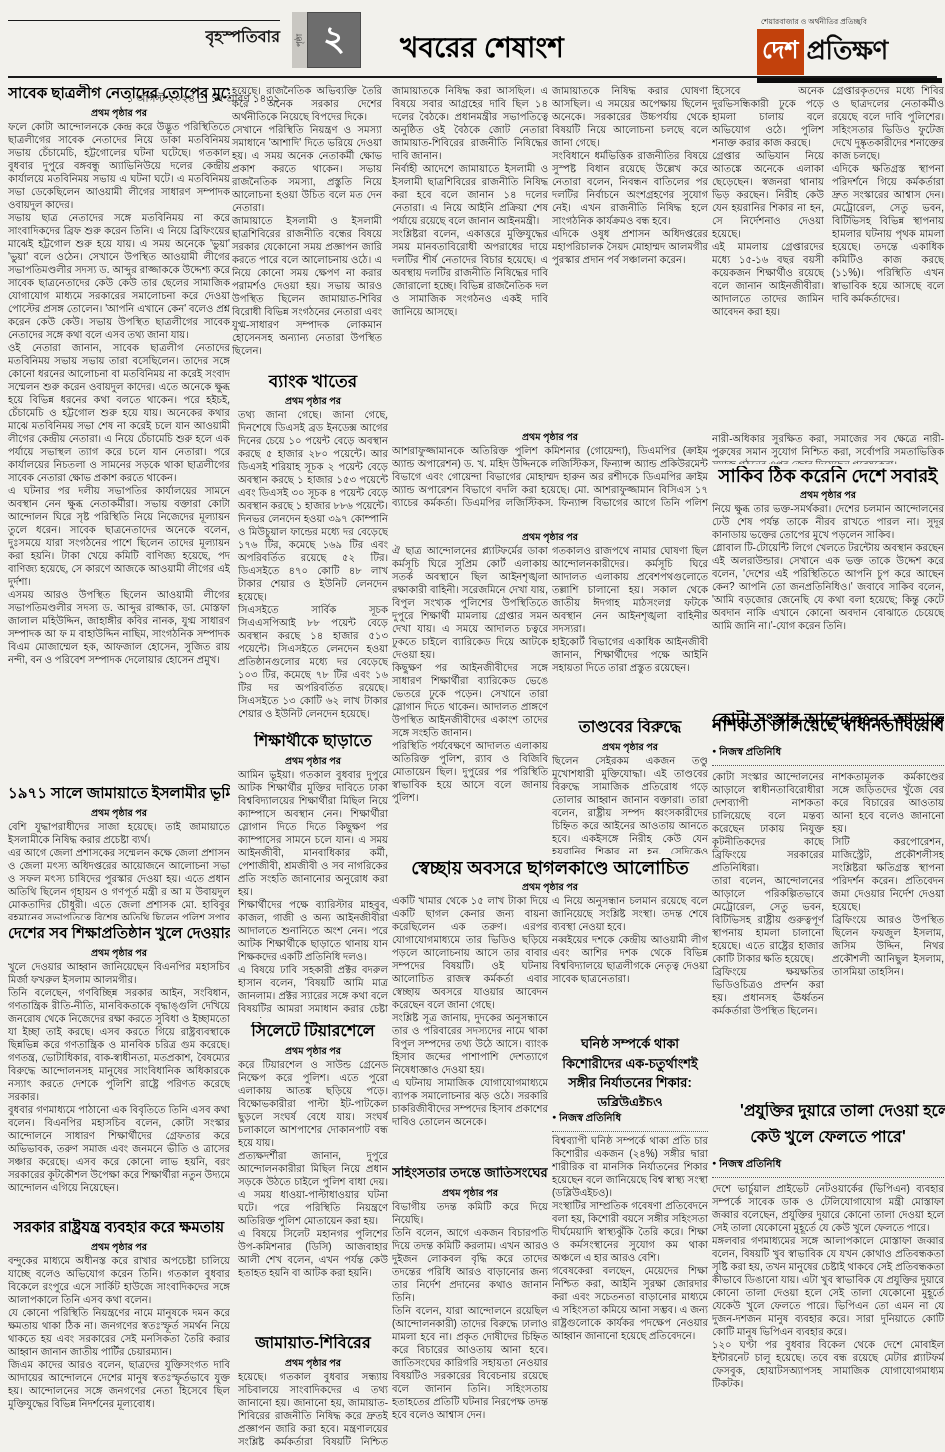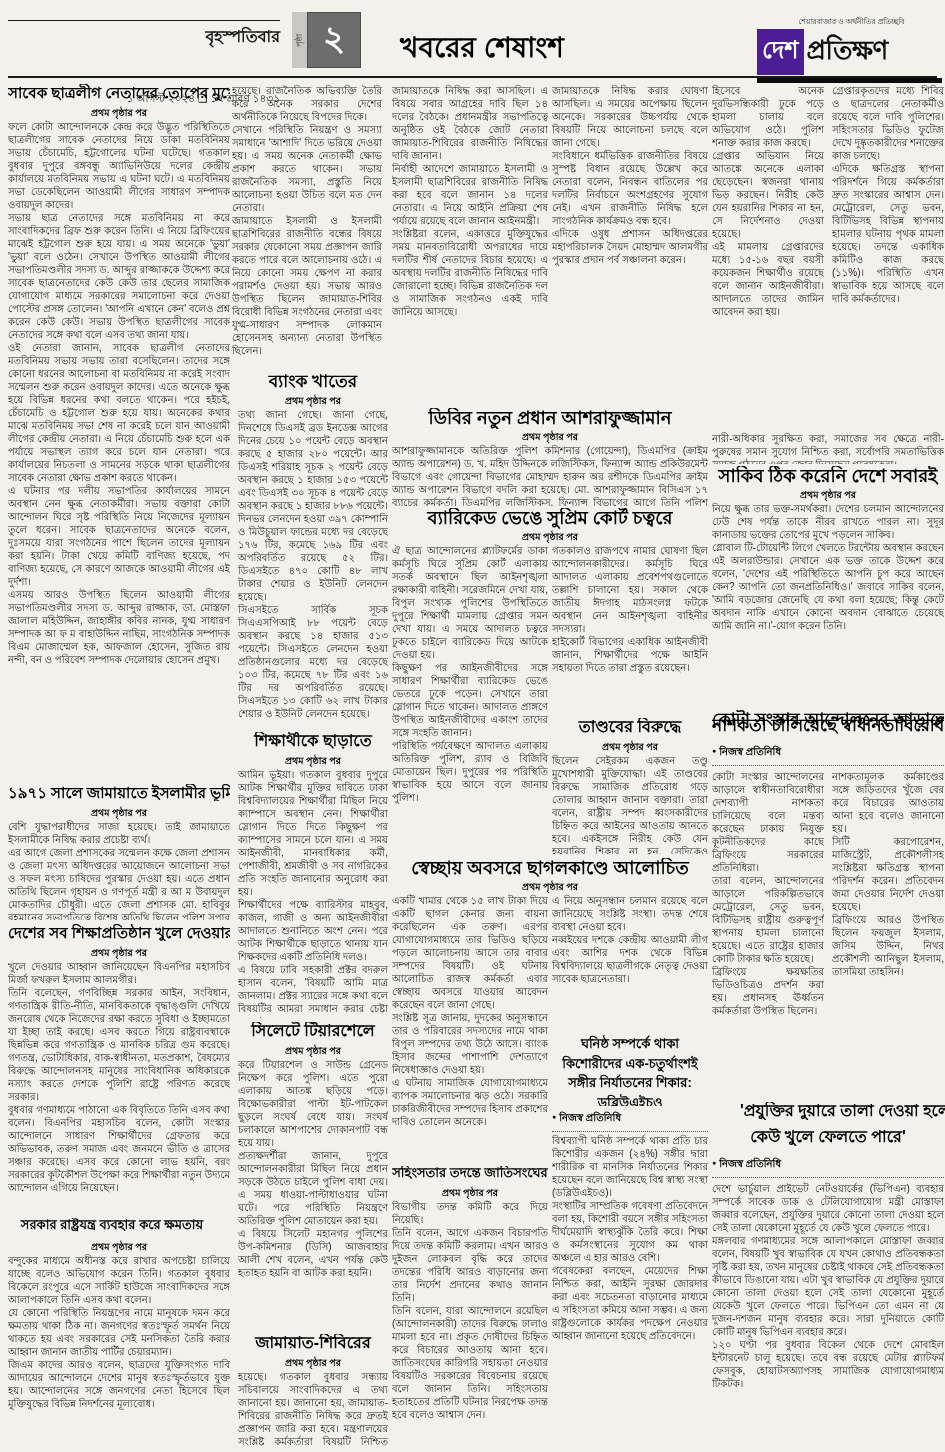--- a/index.html
+++ b/index.html
@@ -15,23 +15,23 @@
   .rule{border-top:1.5px solid #1a1a1a;height:0;}
   
   .date-weekday{font-size:16px;font-weight:bold;text-align:right;}
   .date-line{font-size:10.5px;text-align:right;}
   .pagebox{display:flex;align-items:stretch;height:56px;}
   .pagebox .strip{width:15px;background:#c9c7c2;display:flex;align-items:center;justify-content:center;}
   .pagebox .strip span{writing-mode:vertical-rl;transform:rotate(180deg);font-size:8px;color:#333;}
   .pagebox .num{width:52px;background:#6d6d6d;color:#fff;display:flex;align-items:center;justify-content:center;font-size:34px;font-weight:bold;border:1px solid #4c4c4c;}
   .section-title{font-size:28px;font-weight:bold;color:#000;white-space:nowrap;}
   .masthead{width:185px;text-align:left;}
-  .masthead .tagline{font-size:7.5px;color:#222;margin-left:4px;text-align:center;}
+  .masthead .tagline{font-size:7.5px;color:#222;margin-left:4px;}
   .masthead .logo{display:flex;align-items:center;margin-top:1px;}
-  .masthead .logo .boxed{background:#4c1d95;color:#fff;font-weight:bold;font-size:24px;padding:2px 5px 4px 5px;}
+  .masthead .logo .boxed{background:#c2410c;color:#fff;font-weight:bold;font-size:24px;padding:2px 5px 4px 5px;}
   .masthead .logo .plain{color:#0c0c0c;font-weight:bold;font-size:26px;margin-left:3px;letter-spacing:-0.5px;}
   .masthead .bar{height:5px;background:#0c0c0c;margin-top:3px;}
 </style>
 </head>
 <body>
 
 <div class="page">
 
   <div class="abs rule" style="left:8px;top:20px;width:272px;"></div>
   <div class="abs date-weekday" style="left:8px;top:24px;width:272px;">বৃহস্পতিবার</div>
@@ -69,21 +69,21 @@
   <div class="abs kicker" style="left:8px;top:806px;width:222px;">প্রথম পৃষ্ঠার পর</div>
   <div class="abs body" style="left:8px;top:820px;width:222px;height:100px;">বেশি যুদ্ধাপরাধীদের সাজা হয়েছে। তাই জামায়াতে ইসলামীকে নিষিদ্ধ করার প্রচেষ্টা ব্যর্থ।
 এর আগে জেলা প্রশাসকের সম্মেলন কক্ষে জেলা প্রশাসন ও জেলা মৎস্য অধিদপ্তরের আয়োজনে আলোচনা সভা ও সফল মৎস্য চাষিদের পুরস্কার দেওয়া হয়। এতে প্রধান অতিথি ছিলেন গৃহায়ন ও গণপূর্ত মন্ত্রী র আ ম উবায়দুল মোকতাদির চৌধুরী। এতে জেলা প্রশাসক মো. হাবিবুর রহমানের সভাপতিত্বে বিশেষ অতিথি ছিলেন পুলিশ সুপার মো. শাখাওয়াত হোসেন, পৌর মেয়র মিসেস নায়ার কবির প্রমুখ।</div>
 
   <div class="abs headline" style="left:8px;top:924px;width:222px;font-size:15px;">দেশের সব শিক্ষাপ্রতিষ্ঠান খুলে দেওয়ার</div>
   <div class="abs kicker" style="left:8px;top:946px;width:222px;">প্রথম পৃষ্ঠার পর</div>
   <div class="abs body" style="left:8px;top:960px;width:222px;height:254px;">খুলে দেওয়ার আহ্বান জানিয়েছেন বিএনপির মহাসচিব মির্জা ফখরুল ইসলাম আলমগীর।
 তিনি বলেছেন, গণবিচ্ছিন্ন সরকার আইন, সংবিধান, গণতান্ত্রিক রীতি-নীতি, মানবিকতাকে বৃদ্ধাঙ্গুলি দেখিয়ে জনরোষ থেকে নিজেদের রক্ষা করতে সুবিধা ও ইচ্ছামতো যা ইচ্ছা তাই করছে। এসব করতে গিয়ে রাষ্ট্রব্যবস্থাকে ছিন্নভিন্ন করে গণতান্ত্রিক ও মানবিক চরিত্র গুম করেছে। গণতন্ত্র, ভোটাধিকার, বাক-স্বাধীনতা, মতপ্রকাশ, বৈষম্যের বিরুদ্ধে আন্দোলনসহ মানুষের সাংবিধানিক অধিকারকে নস্যাৎ করতে দেশকে পুলিশি রাষ্ট্রে পরিণত করেছে সরকার।
 বুধবার গণমাধ্যমে পাঠানো এক বিবৃতিতে তিনি এসব কথা বলেন। বিএনপির মহাসচিব বলেন, কোটা সংস্কার আন্দোলনে সাধারণ শিক্ষার্থীদের গ্রেফতার করে অভিভাবক, তরুণ সমাজ এবং জনমনে ভীতি ও ত্রাসের সঞ্চার করেছে। এসব করে কোনো লাভ হয়নি, বরং সরকারের কূটকৌশল উপেক্ষা করে শিক্ষার্থীরা নতুন উদ্যমে আন্দোলন এগিয়ে নিয়েছেন।</div>
 
-  <div class="abs headline" style="left:1px;top:1218px;width:222px;font-size:13px;">সরকার রাষ্ট্রযন্ত্র ব্যবহার করে ক্ষমতায়</div>
+  <div class="abs headline" style="left:8px;top:1218px;width:222px;font-size:15px;">সরকার রাষ্ট্রযন্ত্র ব্যবহার করে ক্ষমতায়</div>
   <div class="abs kicker" style="left:8px;top:1240px;width:222px;">প্রথম পৃষ্ঠার পর</div>
   <div class="abs body" style="left:8px;top:1254px;width:222px;height:192px;">বন্দুকের মাধ্যমে অধীনস্ত করে রাখার অপচেষ্টা চালিয়ে যাচ্ছে বলেও অভিযোগ করেন তিনি। গতকাল বুধবার বিকেলে রংপুরে এসে সার্কিট হাউজে সাংবাদিকদের সঙ্গে আলাপকালে তিনি এসব কথা বলেন।
 যে কোনো পরিস্থিতি নিয়ন্ত্রণের নামে মানুষকে দমন করে ক্ষমতায় থাকা ঠিক না। জনগণের স্বতঃস্ফূর্ত সমর্থন নিয়ে থাকতে হয় এবং সরকারের সেই মনসিকতা তৈরি করার আহ্বান জানান জাতীয় পার্টির চেয়ারম্যান।
 জিএম কাদের আরও বলেন, ছাত্রদের যুক্তিসংগত দাবি আদায়ের আন্দোলনে দেশের মানুষ স্বতঃস্ফূর্তভাবে যুক্ত হয়। আন্দোলনের সঙ্গে জনগণের নেতা হিসেবে ছিল মুক্তিযুদ্ধের বিভিন্ন নিদর্শনের মূল্যবোধ।</div>
 
   <div class="abs body" style="left:232px;top:84px;width:150px;height:284px;">হয়েছে। রাজনৈতিক অভিব্যক্তি তৈরি করে অনেক সরকার দেশের অর্থনীতিকে নিয়েছে বিপদের দিকে।
 সেখানে পরিস্থিতি নিয়ন্ত্রণ ও সমস্যা সমাধানে 'আশাদি' দিতে ভরিয়ে দেওয়া হয়। এ সময় অনেক নেতাকর্মী ক্ষোভ প্রকাশ করতে থাকেন। সভায় রাজনৈতিক সমস্যা, প্রস্তুতি নিয়ে আলোচনা হওয়া উচিত বলে মত দেন নেতারা।
 জামায়াতে ইসলামী ও ইসলামী ছাত্রশিবিরের রাজনীতি বন্ধের বিষয়ে সরকার যেকোনো সময় প্রজ্ঞাপন জারি করতে পারে বলে আলোচনায় ওঠে। এ নিয়ে কোনো সময় ক্ষেপণ না করার পরামর্শও দেওয়া হয়। সভায় আরও উপস্থিত ছিলেন জামায়াত-শিবির বিরোধী বিভিন্ন সংগঠনের নেতারা এবং যুগ্ম-সাধারণ সম্পাদক লোকমান হোসেনসহ অন্যান্য নেতারা উপস্থিত ছিলেন।</div>
 
   <div class="abs headline" style="left:238px;top:372px;width:150px;font-size:17px;">ব্যাংক খাতের</div>
@@ -108,25 +108,23 @@
   <div class="abs kicker" style="left:238px;top:1356px;width:150px;">প্রথম পৃষ্ঠার পর</div>
   <div class="abs body" style="left:238px;top:1370px;width:150px;height:78px;">হয়েছে। গতকাল বুধবার সন্ধ্যায় সচিবালয়ে সাংবাদিকদের এ তথ্য জানানো হয়। জানানো হয়, জামায়াত-শিবিরের রাজনীতি নিষিদ্ধ করে দ্রুতই প্রজ্ঞাপন জারি করা হবে। মন্ত্রণালয়ের সংশ্লিষ্ট কর্মকর্তারা বিষয়টি নিশ্চিত করেছেন।</div>
 
   <div class="abs body" style="left:392px;top:84px;width:156px;height:322px;">জামায়াতকে নিষিদ্ধ করা আসছিল। এ বিষয়ে সবার আগ্রহের দাবি ছিল ১৪ দলের বৈঠকে। প্রধানমন্ত্রীর সভাপতিত্বে অনুষ্ঠিত ওই বৈঠকে জোট নেতারা জামায়াত-শিবিরের রাজনীতি নিষিদ্ধের দাবি জানান।
 নির্বাহী আদেশে জামায়াতে ইসলামী ও ইসলামী ছাত্রশিবিরের রাজনীতি নিষিদ্ধ করা হবে বলে জানান ১৪ দলের নেতারা। এ নিয়ে আইনি প্রক্রিয়া শেষ পর্যায়ে রয়েছে বলে জানান আইনমন্ত্রী।
 সংশ্লিষ্টরা বলেন, একাত্তরে মুক্তিযুদ্ধের সময় মানবতাবিরোধী অপরাধের দায়ে দলটির শীর্ষ নেতাদের বিচার হয়েছে। এ অবস্থায় দলটির রাজনীতি নিষিদ্ধের দাবি জোরালো হচ্ছে। বিভিন্ন রাজনৈতিক দল ও সামাজিক সংগঠনও একই দাবি জানিয়ে আসছে।</div>
   <div class="abs body" style="left:552px;top:84px;width:156px;height:322px;">জামায়াতকে নিষিদ্ধ করার ঘোষণা আসছিল। এ সময়ের অপেক্ষায় ছিলেন অনেকে। সরকারের উচ্চপর্যায় থেকে বিষয়টি নিয়ে আলোচনা চলছে বলে জানা গেছে।
 সংবিধানে ধর্মভিত্তিক রাজনীতির বিষয়ে সুস্পষ্ট বিধান রয়েছে উল্লেখ করে নেতারা বলেন, নিবন্ধন বাতিলের পর দলটির নির্বাচনে অংশগ্রহণের সুযোগ নেই। এখন রাজনীতি নিষিদ্ধ হলে সাংগঠনিক কার্যক্রমও বন্ধ হবে।
 এদিকে ওষুধ প্রশাসন অধিদপ্তরের মহাপরিচালক সৈয়দ মোহাম্মদ আলমগীর পুরস্কার প্রদান পর্ব সঞ্চালনা করেন।</div>
 
-  <div class="abs headline" style="left:392px;top:408px;width:316px;font-size:18px;">ডিবির নতুন প্রধান আশরাফুজ্জামান</div>
   <div class="abs kicker" style="left:392px;top:430px;width:316px;">প্রথম পৃষ্ঠার পর</div>
   <div class="abs body" style="left:392px;top:444px;width:316px;height:62px;">আশরাফুজ্জামানকে অতিরিক্ত পুলিশ কমিশনার (গোয়েন্দা), ডিএমপির (ক্রাইম অ্যান্ড অপারেশন) ড. খ. মহিদ উদ্দিনকে লজিস্টিকস, ফিন্যান্স অ্যান্ড প্রকিউরমেন্ট বিভাগে এবং গোয়েন্দা বিভাগের মোহাম্মদ হারুন অর রশীদকে ডিএমপির ক্রাইম অ্যান্ড অপারেশন বিভাগে বদলি করা হয়েছে। মো. আশরাফুজ্জামান বিসিএস ১৭ ব্যাচের কর্মকর্তা। ডিএমপির লজিস্টিকস, ফিন্যান্স বিভাগের আগে তিনি পুলিশ ট্রেনিং সেন্টার খুলনার উপমহাপরিদর্শক (ডিআইজি) এবং ডিএমপির ট্রাফিক দক্ষিণ বিভাগের যুগ্ম পুলিশ কমিশনার হিসেবে দায়িত্ব পালন করেন।</div>
 
-  <div class="abs headline" style="left:392px;top:508px;width:316px;font-size:18px;">ব্যারিকেড ভেঙে সুপ্রিম কোর্ট চত্বরে</div>
   <div class="abs kicker" style="left:392px;top:530px;width:316px;">প্রথম পৃষ্ঠার পর</div>
   <div class="abs body" style="left:392px;top:544px;width:156px;height:312px;">ঐ ছাত্র আন্দোলনের প্ল্যাটফর্মের ডাকা কর্মসূচি ঘিরে সুপ্রিম কোর্ট এলাকায় সতর্ক অবস্থানে ছিল আইনশৃঙ্খলা রক্ষাকারী বাহিনী। সরেজমিনে দেখা যায়, বিপুল সংখ্যক পুলিশের উপস্থিতিতে দুপুরে শিক্ষার্থী মামলায় গ্রেপ্তার সমন দেখা যায়। এ সময়ে আদালত চত্বরে ঢুকতে চাইলে ব্যারিকেড দিয়ে আটকে দেওয়া হয়।
 কিছুক্ষণ পর আইনজীবীদের সঙ্গে সাধারণ শিক্ষার্থীরা ব্যারিকেড ভেঙে ভেতরে ঢুকে পড়েন। সেখানে তারা স্লোগান দিতে থাকেন। আদালত প্রাঙ্গণে উপস্থিত আইনজীবীদের একাংশ তাদের সঙ্গে সংহতি জানান।
 পরিস্থিতি পর্যবেক্ষণে আদালত এলাকায় অতিরিক্ত পুলিশ, র‍্যাব ও বিজিবি মোতায়েন ছিল। দুপুরের পর পরিস্থিতি স্বাভাবিক হয়ে আসে বলে জানায় পুলিশ।</div>
   <div class="abs body" style="left:552px;top:544px;width:156px;height:170px;">গতকালও রাজপথে নামার ঘোষণা ছিল আন্দোলনকারীদের। কর্মসূচি ঘিরে আদালত এলাকায় প্রবেশপথগুলোতে তল্লাশি চালানো হয়। সকাল থেকে জাতীয় ঈদগাহ মাঠসংলগ্ন ফটকে অবস্থান নেন আইনশৃঙ্খলা বাহিনীর সদস্যরা।
 হাইকোর্ট বিভাগের একাধিক আইনজীবী জানান, শিক্ষার্থীদের পক্ষে আইনি সহায়তা দিতে তারা প্রস্তুত রয়েছেন।</div>
 
   <div class="abs headline" style="left:552px;top:718px;width:156px;font-size:16px;">তাণ্ডবের বিরুদ্ধে</div>
   <div class="abs kicker" style="left:552px;top:740px;width:156px;">প্রথম পৃষ্ঠার পর</div>
   <div class="abs body" style="left:552px;top:754px;width:156px;height:100px;">ছিলেন সেইরকম একজন তণ্ডু মুখোশধারী মুক্তিযোদ্ধা। এই তাণ্ডবের বিরুদ্ধে সামাজিক প্রতিরোধ গড়ে তোলার আহ্বান জানান বক্তারা। তারা বলেন, রাষ্ট্রীয় সম্পদ ধ্বংসকারীদের চিহ্নিত করে আইনের আওতায় আনতে হবে। একইসঙ্গে নিরীহ কেউ যেন হয়রানির শিকার না হন, সেদিকেও খেয়াল রাখার দাবি জানান তারা।</div>

